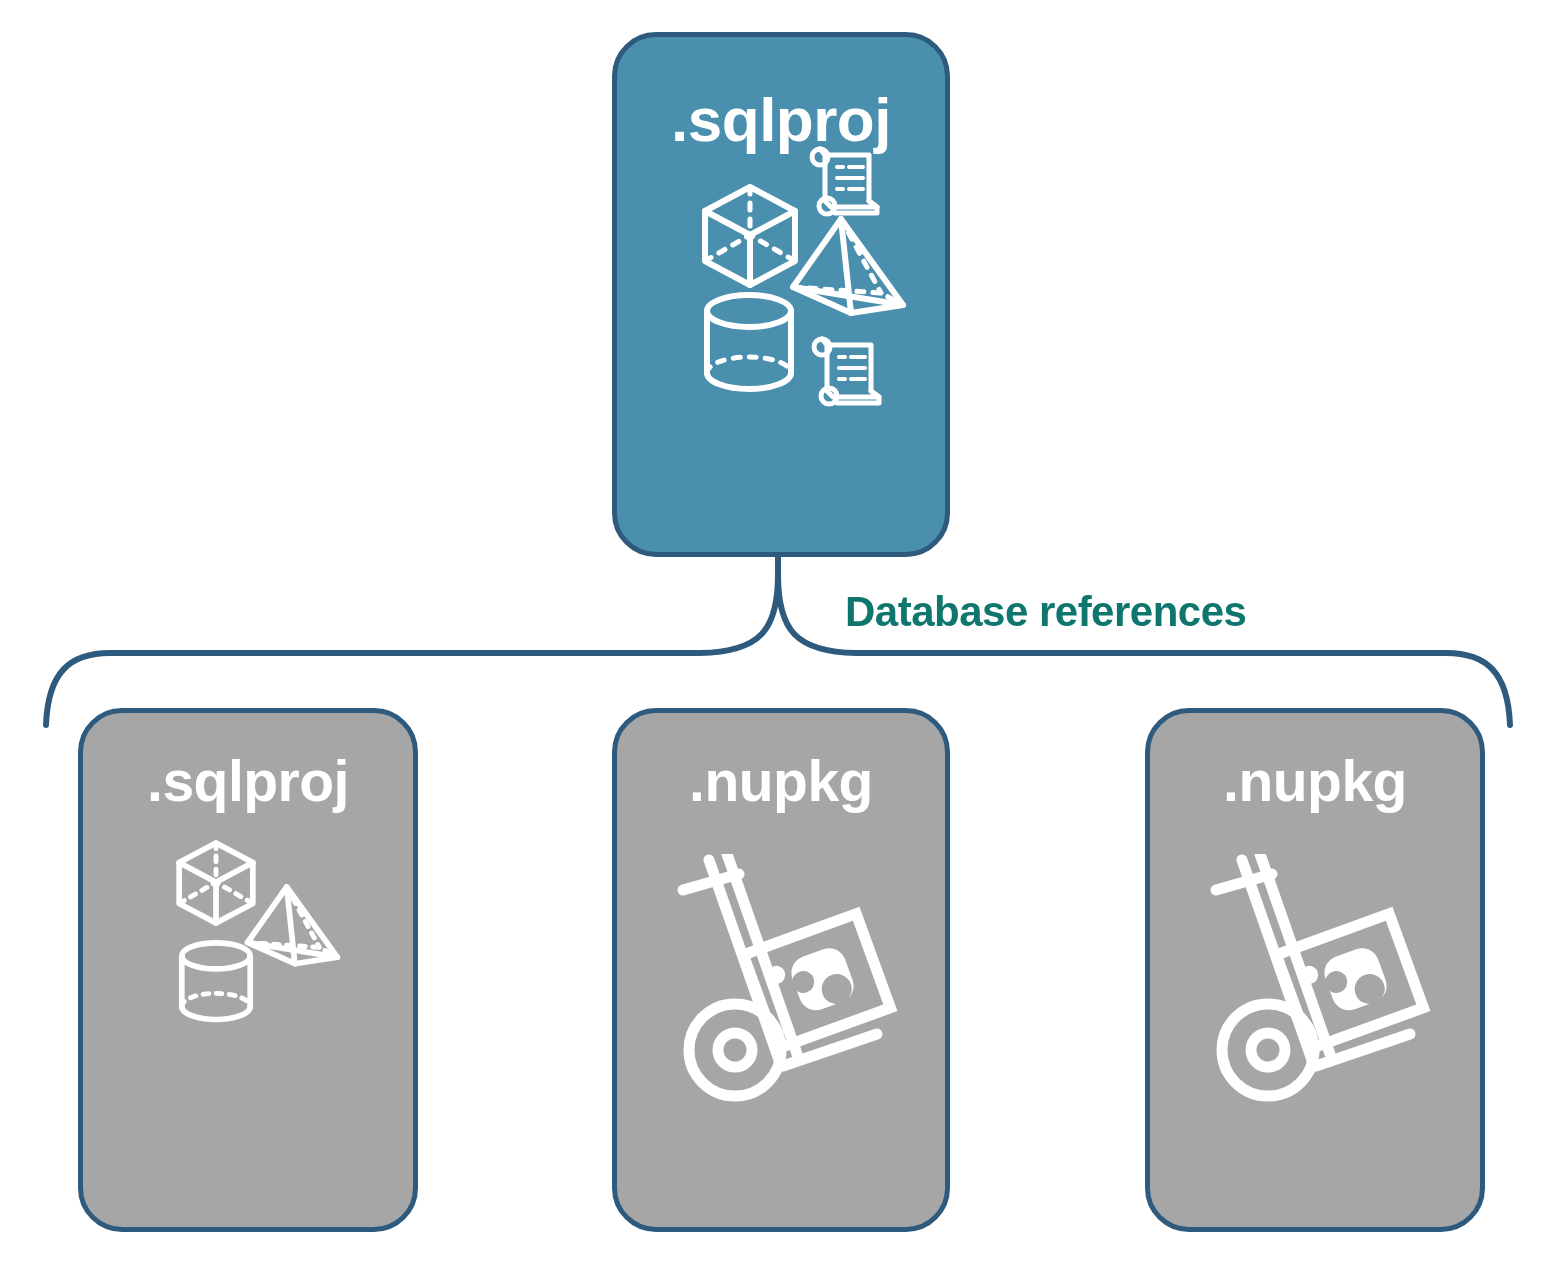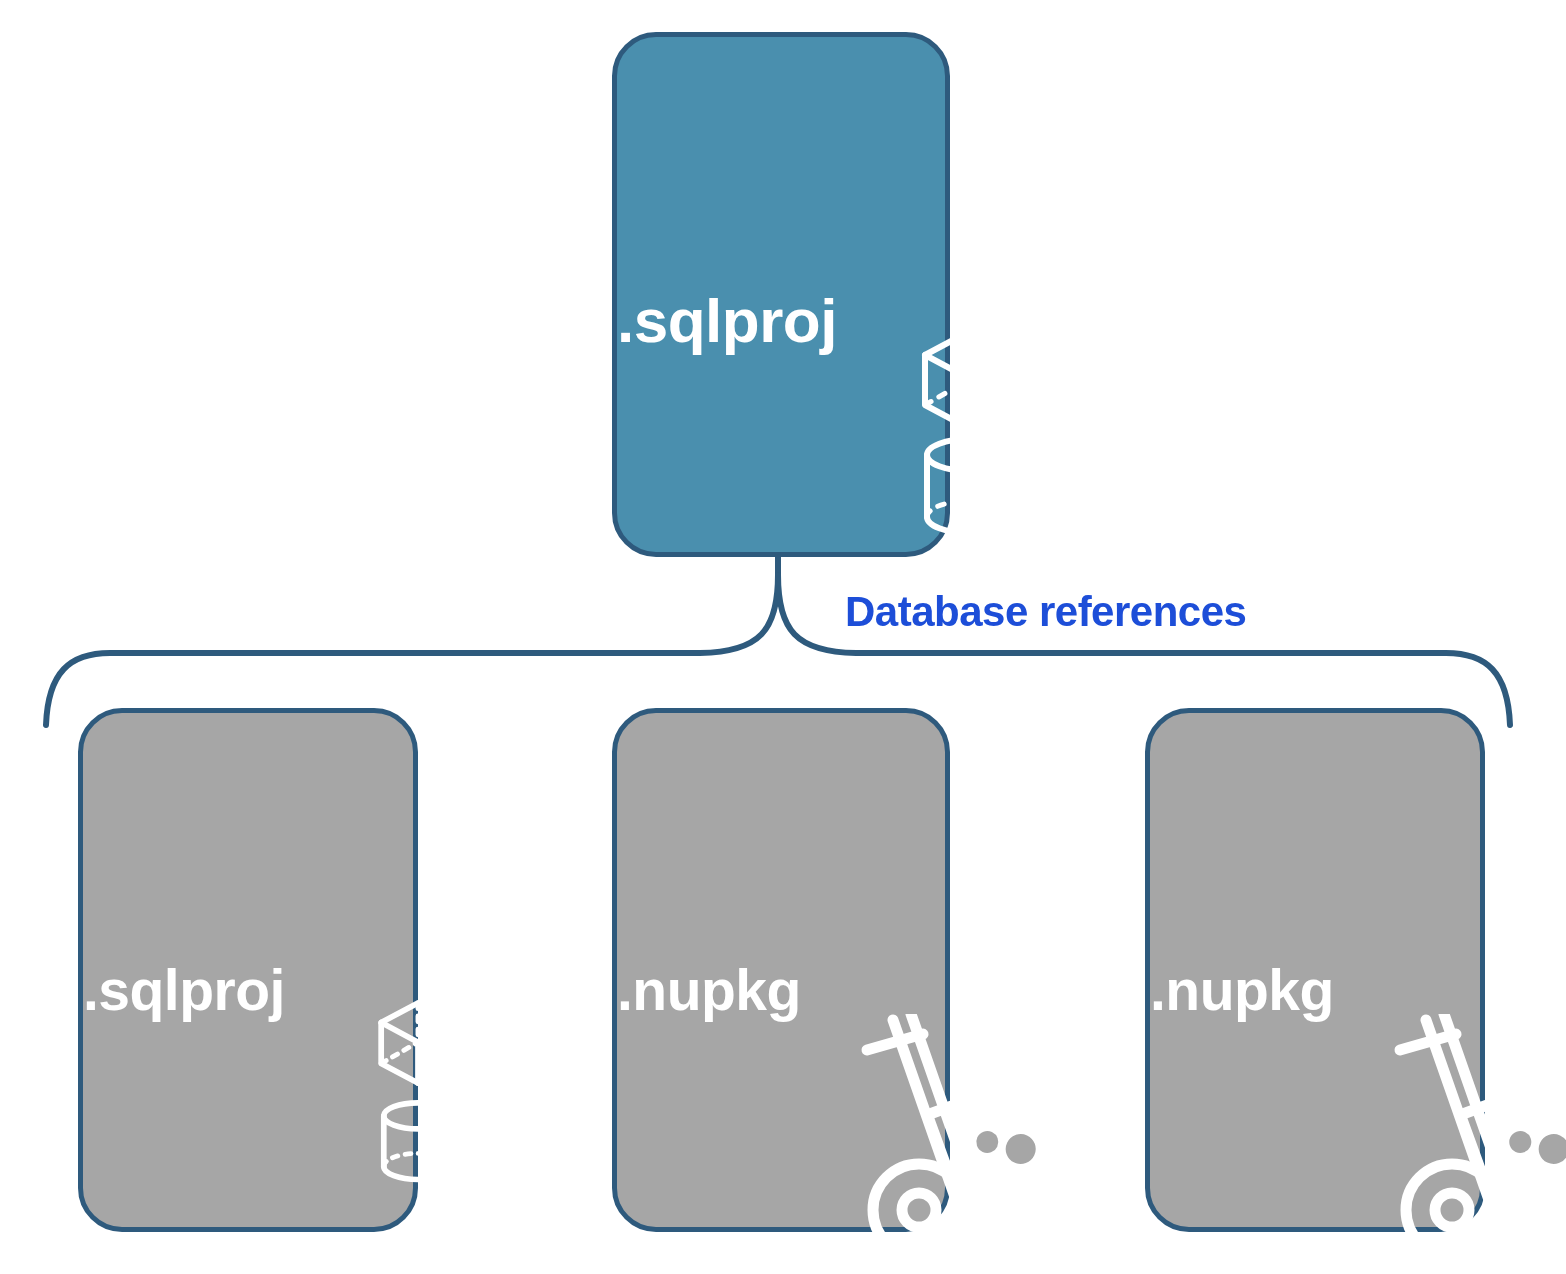--- a/index.html
+++ b/index.html
@@ -16,21 +16,21 @@
     height: 1274px;
     background: #ffffff;
     overflow: hidden;
   }
   .card {
     position: absolute;
     box-sizing: border-box;
     border: 5px solid #2E5A7D;
     border-radius: 44px;
     display: flex;
-    flex-direction: row;
+    flex-direction: column;
     align-items: center;
   }
   .card-blue { background: #4A8FAE; }
   .card-gray { background: #A6A6A6; }
 
   .card-title {
     color: #ffffff;
     font-weight: bold;
     letter-spacing: -0.5px;
     line-height: 1;
@@ -58,21 +58,21 @@
     position: absolute;
     left: 0;
     top: 0;
     width: 1566px;
     height: 1274px;
     pointer-events: none;
   }
 
   .brace-label {
     position: absolute;
-    color: #1d4ed8;
+    color: #0f766e;
     font-weight: bold;
     font-size: 42px;
     letter-spacing: -0.5px;
     white-space: nowrap;
     user-select: none;
   }
 </style>
 </head>
 <body>
 

